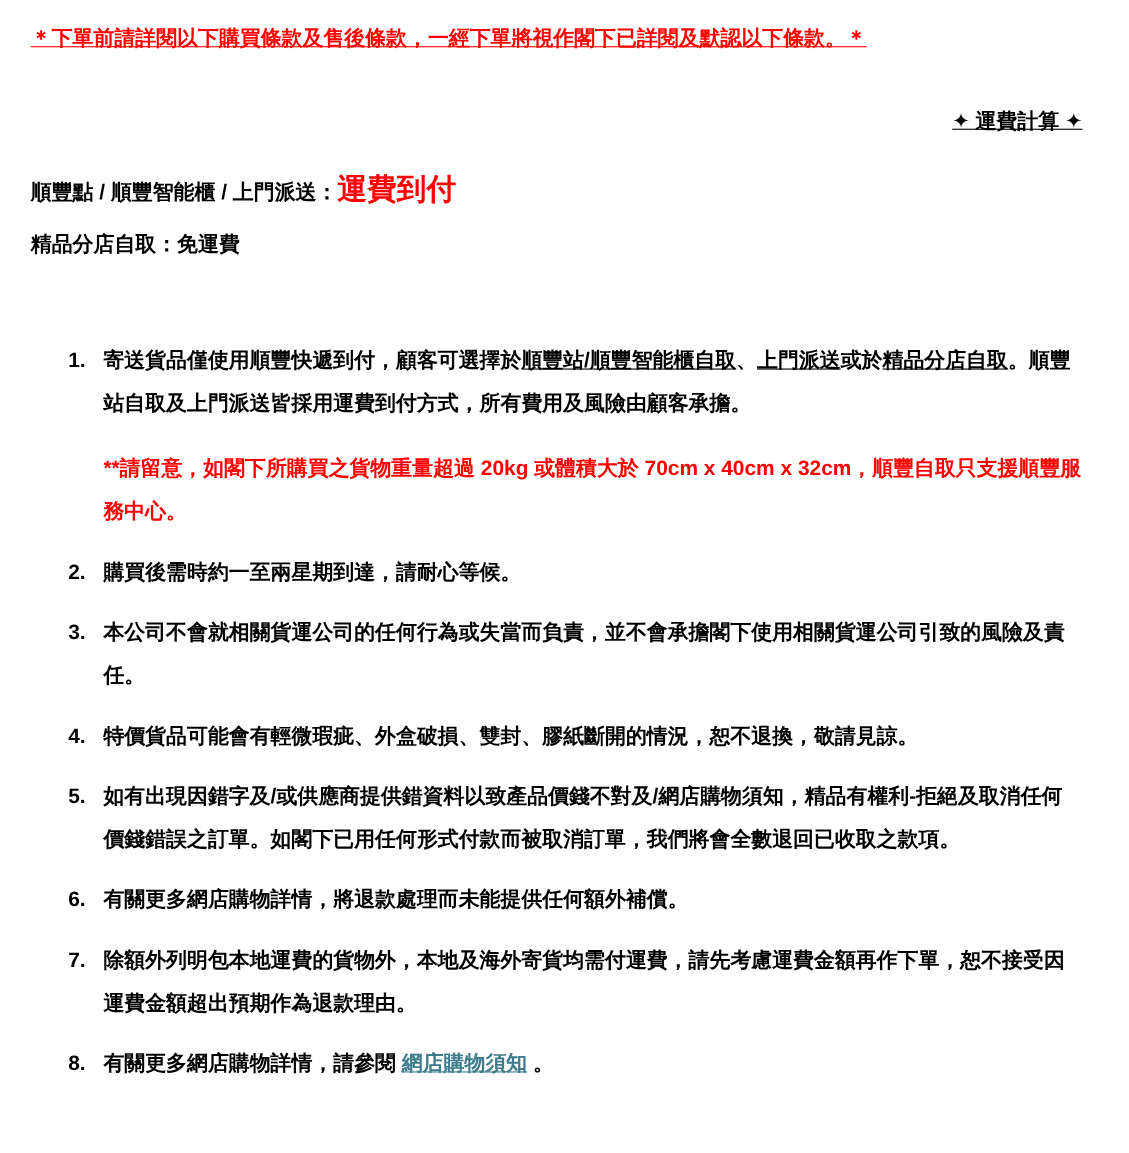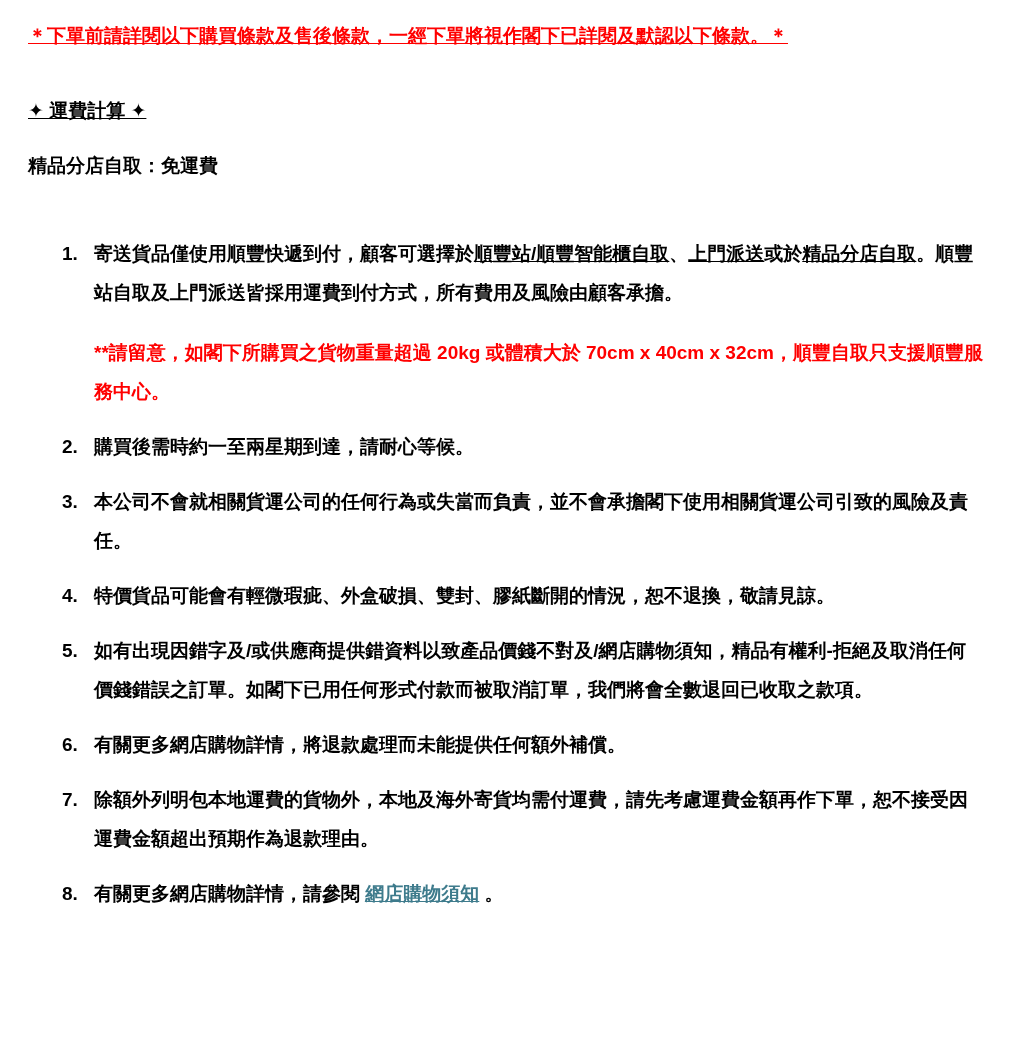--- a/index.html
+++ b/index.html
@@ -19,31 +19,32 @@
     margin: 6px 0 46px 0;
     line-height: 1.5;
     font-size: 19px;
   }
   .section-heading {
     font-size: 19px;
     font-weight: 700;
     text-decoration: underline;
     margin: 0 0 26px 0;
     line-height: 1.5;
+    text-align: right;
   }
   .ship-line {
     margin: 0 0 14px 0;
     line-height: 1.6;
   }
   .cod {
     color: var(--red, #ff0000);
     font-size: 27px;
   }
   .pickup-line {
-    margin: 0 0 54px 0;
+    margin: 0 0 71px 0;
     line-height: 1.6;
   }
   .terms { margin-left: 34px; }
   .term {
     display: flex;
     margin-bottom: 16px;
     line-height: 2.05;
   }
   .term-num {
     flex: none;
@@ -64,20 +65,21 @@
 </style>
 </head>
 <body>
 
 <div class="page">
 
   <p class="notice">＊下單前請詳閱以下購買條款及售後條款，一經下單將視作閣下已詳閱及默認以下條款。＊</p>
 
   <h3 class="section-heading">✦ 運費計算 ✦</h3>
 
+  <p class="ship-line"><span>順豐點 / 順豐智能櫃 / 上門派送：</span><span class="cod">運費到付</span></p>
 
   <p class="pickup-line">精品分店自取：免運費</p>
 
 
   <div class="terms">
 
     <div class="term">
       <span class="term-num">1.</span>
       <div class="term-body">
         <p><span>寄送貨品僅使用順豐快遞到付，顧客可選擇於</span><span class="u">順豐站/順豐智能櫃自取</span><span>、</span><span class="u">上門派送</span><span>或於</span><span class="u">精品分店自取</span><span>。順豐站自取及上門派送皆採用運費到付方式，所有費用及風險由顧客承擔。</span></p>

